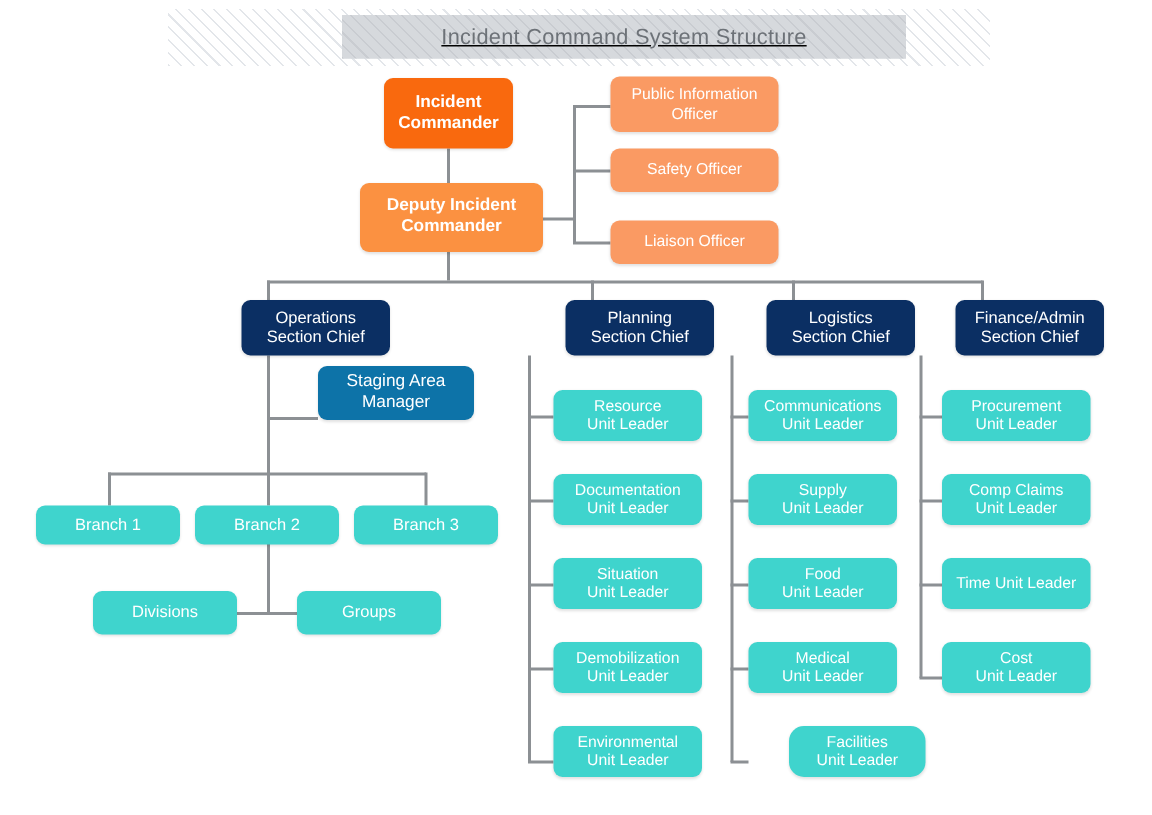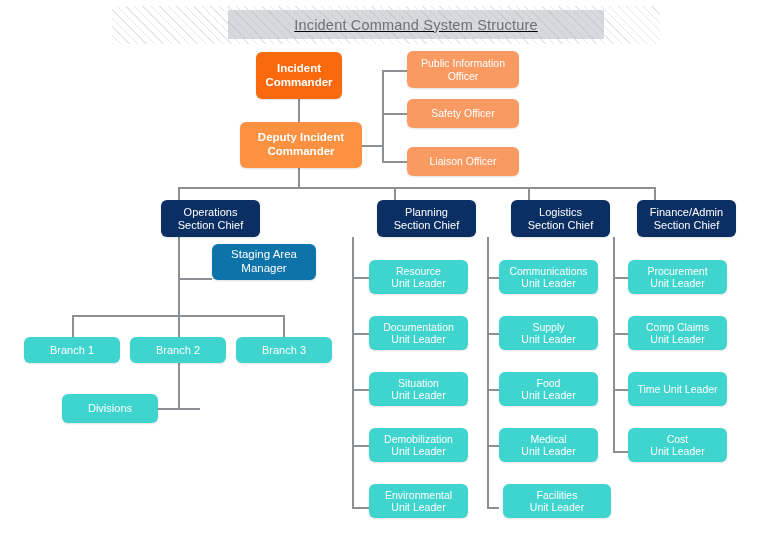--- a/index.html
+++ b/index.html
@@ -188,20 +188,23 @@
   </div>
   <div class="node t-branch" style="left:130px; top:337px; width:96px; height:26px;">
     <span>Branch 2</span>
   </div>
   <div class="node t-branch" style="left:236px; top:337px; width:96px; height:26px;">
     <span>Branch 3</span>
   </div>
   <div class="node t-branch" style="left:62px;  top:394px; width:96px; height:29px;">
     <span>Divisions</span>
   </div>
+  <div class="node t-branch" style="left:198px; top:394px; width:96px; height:29px;">
+    <span>Groups</span>
+  </div>
 
   <div class="node t-unit" style="left:369px; top:260px; width:99px; height:34px;">
     <span>Resource
 Unit Leader</span>
   </div>
   <div class="node t-unit" style="left:369px; top:316px; width:99px; height:34px;">
     <span>Documentation
 Unit Leader</span>
   </div>
   <div class="node t-unit" style="left:369px; top:372px; width:99px; height:34px;">
@@ -226,21 +229,21 @@
 Unit Leader</span>
   </div>
   <div class="node t-unit" style="left:499px; top:372px; width:99px; height:34px;">
     <span>Food
 Unit Leader</span>
   </div>
   <div class="node t-unit" style="left:499px; top:428px; width:99px; height:34px;">
     <span>Medical
 Unit Leader</span>
   </div>
-  <div class="node t-unit" style="left:503px; top:484px; width:108px; height:34px;">
+  <div class="node t-unit" style="left:526px; top:484px; width:91px; height:34px;border-radius:10px;">
     <span>Facilities
 Unit Leader</span>
   </div>
 
   <div class="node t-unit" style="left:628px; top:260px; width:99px; height:34px;">
     <span>Procurement
 Unit Leader</span>
   </div>
   <div class="node t-unit" style="left:628px; top:316px; width:99px; height:34px;">
     <span>Comp Claims

